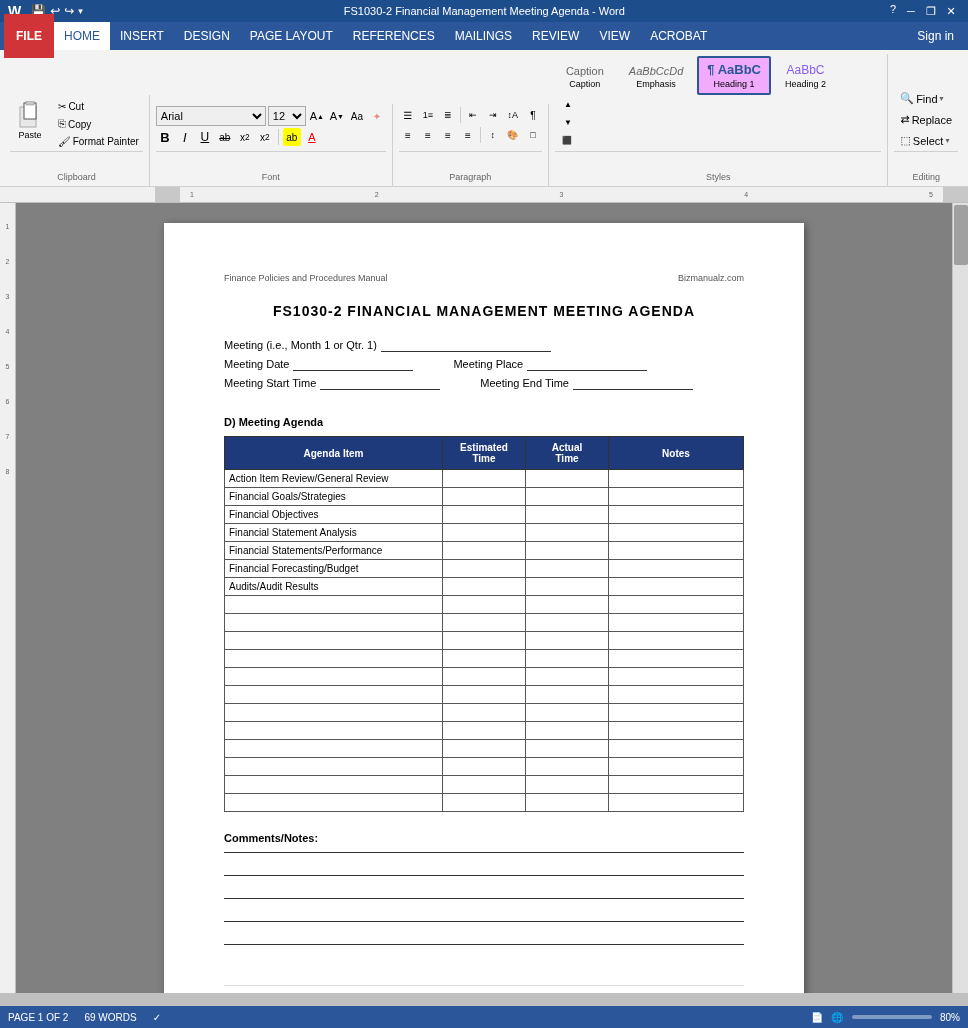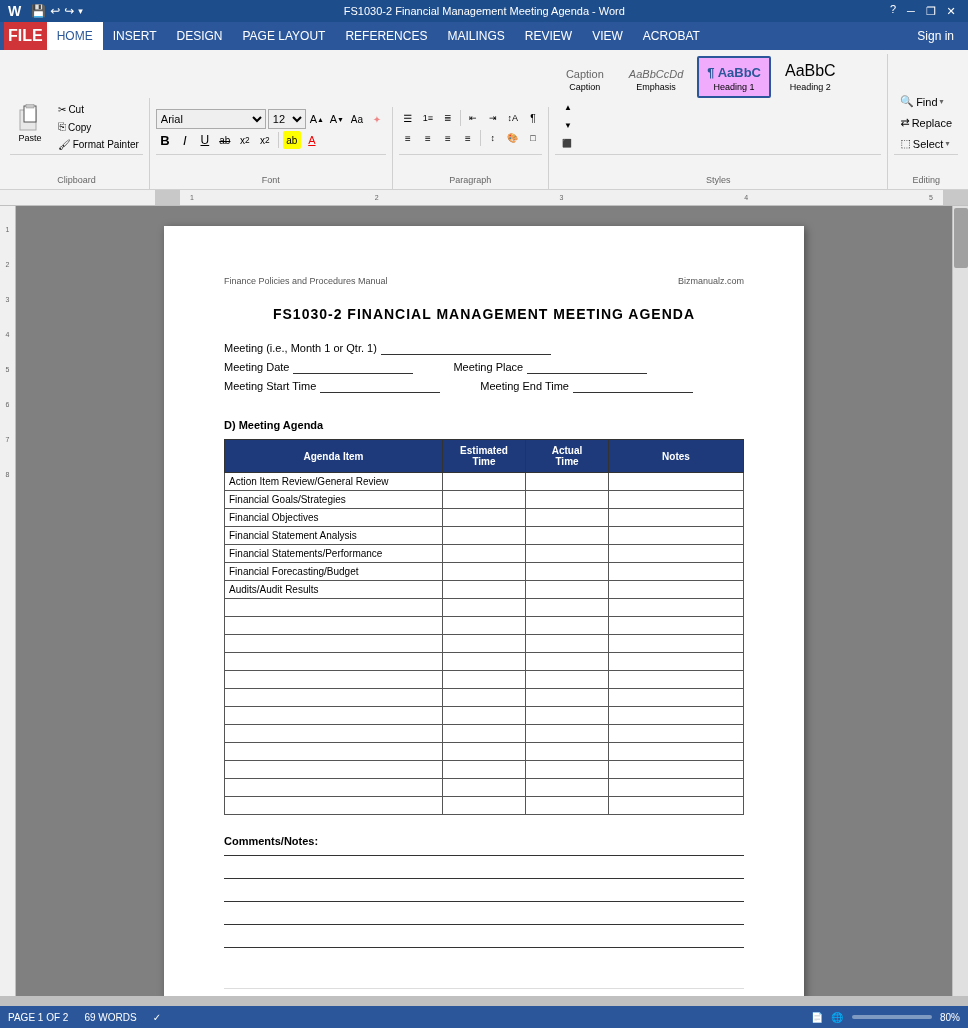--- a/index.html
+++ b/index.html
@@ -29,25 +29,25 @@
       background: #2b579a;
       display: flex;
       align-items: center;
       height: 28px;
       padding: 0 4px;
     }
     .file-btn {
       background: #d13438;
       color: white;
       border: none;
-      padding: 4px 4px;
+      padding: 4px 12px;
       cursor: pointer;
-      font-size: 16px;
+      font-size: 12px;
       font-weight: bold;
-      height: 28px;
+      height: 44px;
     }
     .menu-item {
       color: white;
       padding: 4px 10px;
       cursor: pointer;
       font-size: 12px;
       height: 28px;
       display: flex;
       align-items: center;
       border: none;
@@ -453,21 +453,21 @@
       </div>
       <div class="style-item">
         <span class="style-preview" style="font-size:11px; font-style:italic; color:#666;">AaBbCcDd</span>
         <span style="font-size:9px;">Emphasis</span>
       </div>
       <div class="style-item active" style="border:2px solid #2b579a; background:#f0abfc;">
         <span class="style-preview" style="font-size:13px; color:#2b579a; font-weight:bold;">¶ AaBbC</span>
         <span style="font-size:9px;">Heading 1</span>
       </div>
       <div class="style-item">
-        <span class="style-preview" style="font-size:16px; color:#000000;">AaBbC</span>
+        <span class="style-preview" style="font-size:12px; color:#8b5cf6;">AaBbC</span>
         <span style="font-size:9px;">Heading 2</span>
       </div>
     </div>
     <div style="display:flex; flex-direction:column; justify-content:center; margin-left:4px;">
       <button class="rb-small-btn" style="font-size:8px;">▲</button>
       <button class="rb-small-btn" style="font-size:8px;">▼</button>
       <button class="rb-small-btn" style="font-size:8px;">⬛</button>
     </div>
     <div class="ribbon-group-label">Styles</div>
   </div>

